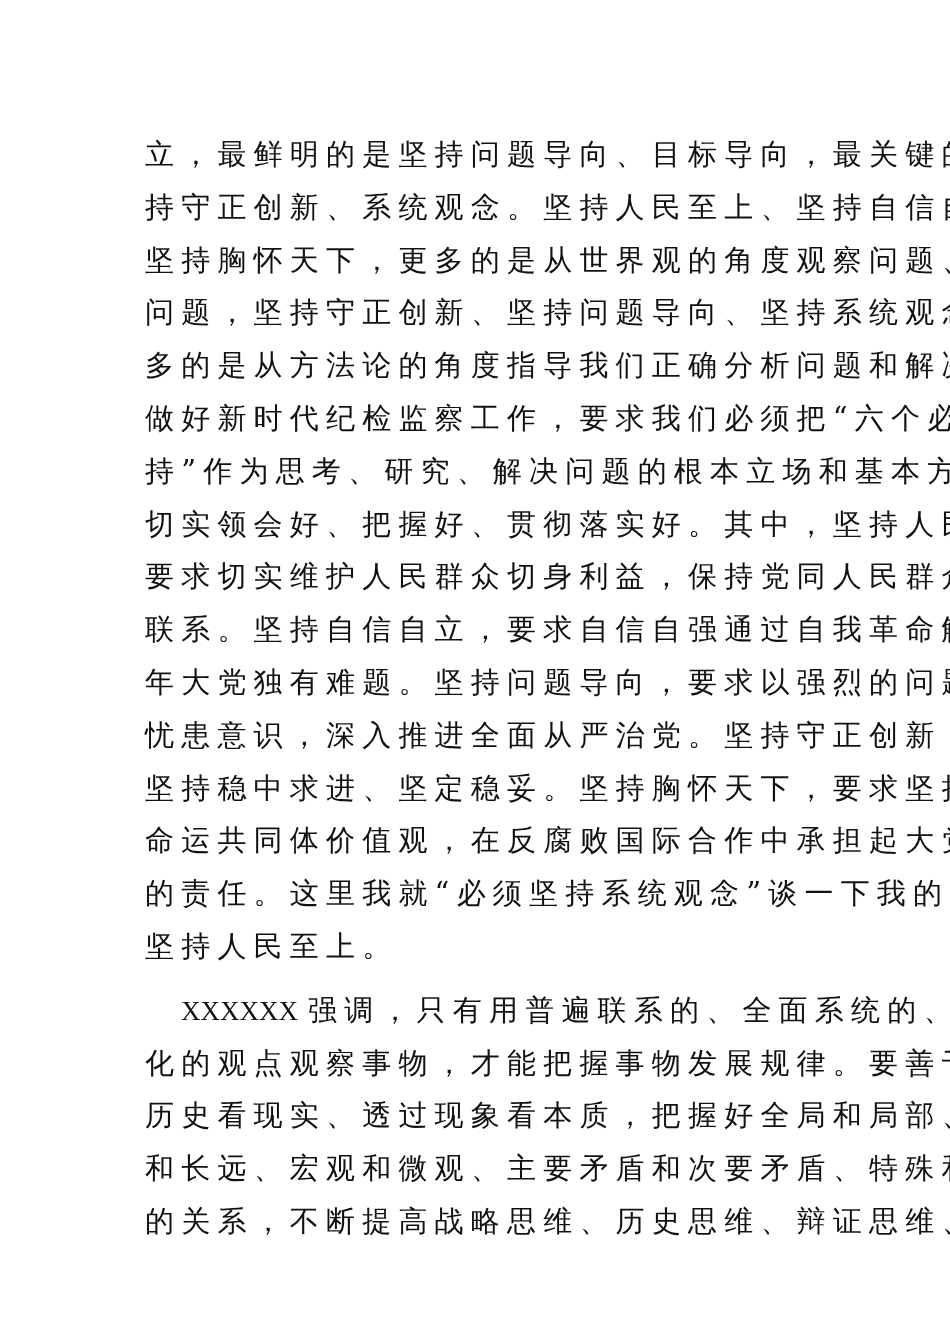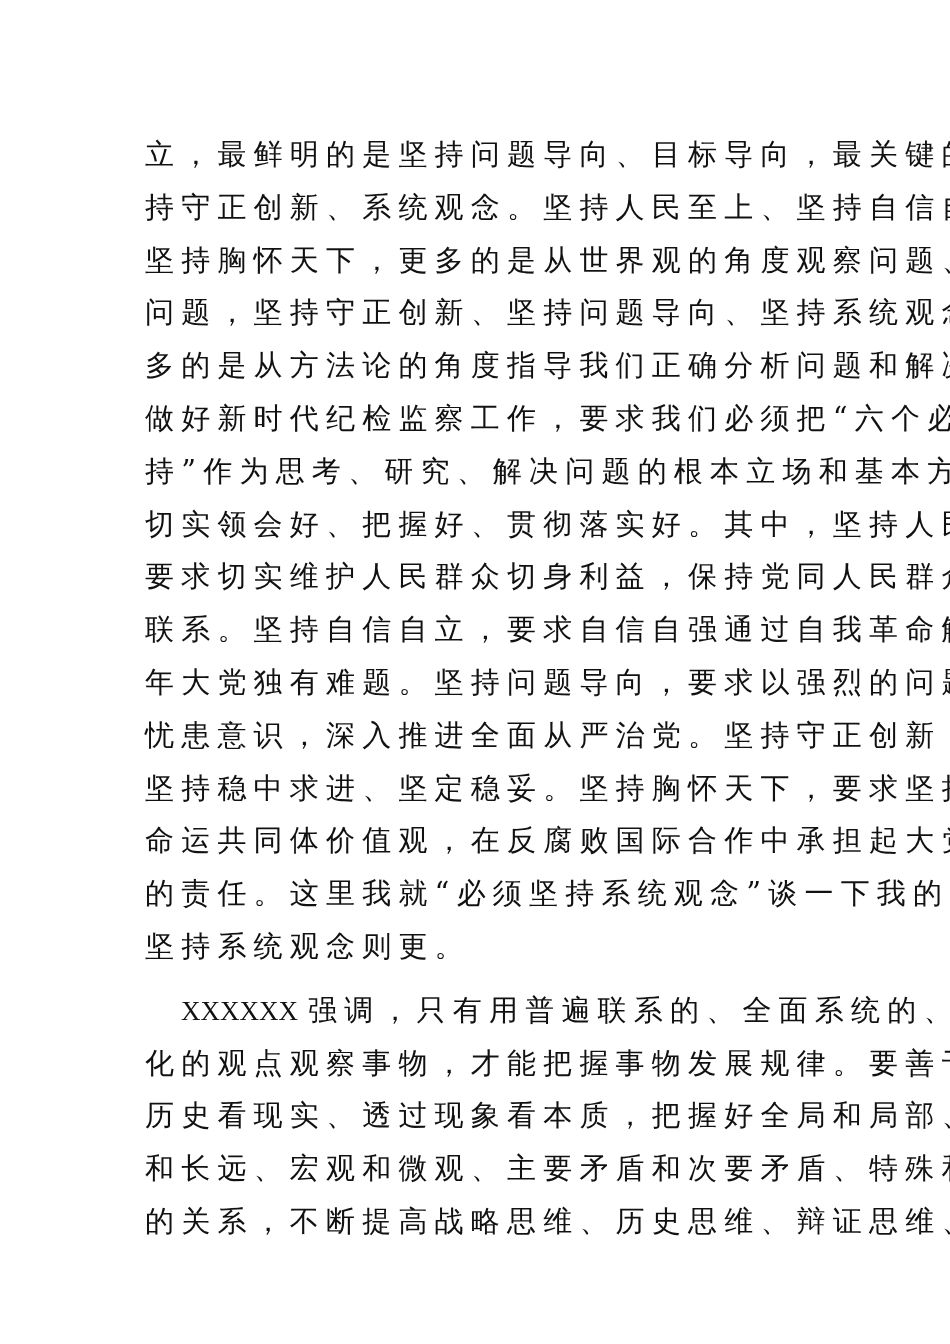--- a/index.html
+++ b/index.html
@@ -36,21 +36,21 @@
     <div class="line">做好新时代纪检监察工作，要求我们必须把“六个必须坚</div>
     <div class="line">持”作为思考、研究、解决问题的根本立场和基本方法，</div>
     <div class="line">切实领会好、把握好、贯彻落实好。其中，坚持人民至上</div>
     <div class="line">要求切实维护人民群众切身利益，保持党同人民群众血肉</div>
     <div class="line">联系。坚持自信自立，要求自信自强通过自我革命解决百</div>
     <div class="line">年大党独有难题。坚持问题导向，要求以强烈的问题意识</div>
     <div class="line">忧患意识，深入推进全面从严治党。坚持守正创新，要求</div>
     <div class="line">坚持稳中求进、坚定稳妥。坚持胸怀天下，要求坚持人类</div>
     <div class="line">命运共同体价值观，在反腐败国际合作中承担起大党大国</div>
     <div class="line">的责任。这里我就“必须坚持系统观念”谈一下我的学习</div>
-    <div class="line">坚持系统观念则更。</div>
+    <div class="line">坚持人民至上。</div>
   </div>
   <div class="para">
     <div class="line indent"><span class="latin">XXXXXX</span><span>强调，只有用普遍联系的、全面系统的、发展变</span></div>
     <div class="line">化的观点观察事物，才能把握事物发展规律。要善于通过</div>
     <div class="line">历史看现实、透过现象看本质，把握好全局和局部、当前</div>
     <div class="line">和长远、宏观和微观、主要矛盾和次要矛盾、特殊和一般</div>
     <div class="line">的关系，不断提高战略思维、历史思维、辩证思维、系统</div>
   </div>
 </div>
 

